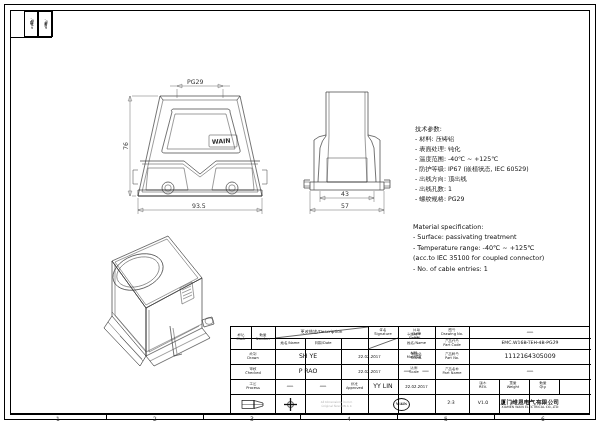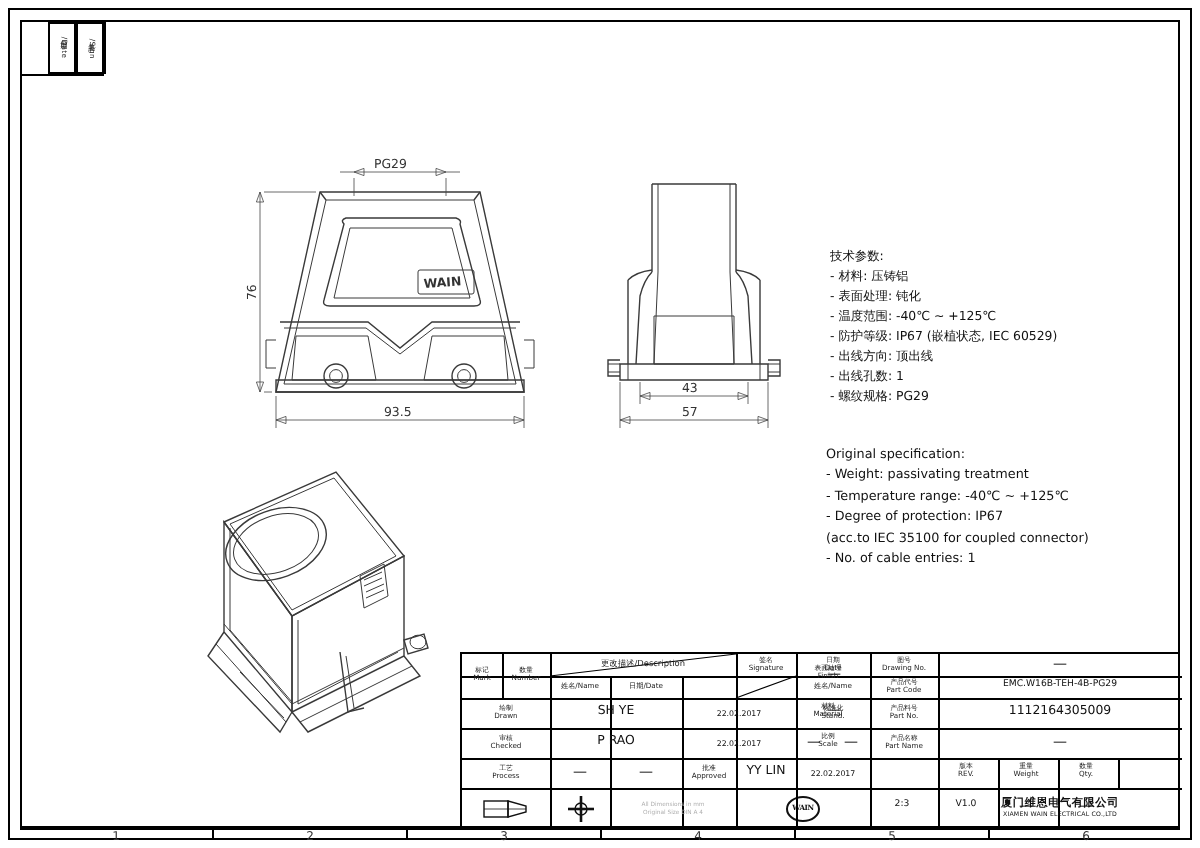--- a/index.html
+++ b/index.html
@@ -206,24 +206,23 @@
     <div class="t">- 材料: 压铸铝</div>
     <div class="t">- 表面处理: 钝化</div>
     <div class="t">- 温度范围: -40℃ ~ +125℃</div>
     <div class="t">- 防护等级: IP67 (嵌植状态, IEC 60529)</div>
     <div class="t">- 出线方向: 顶出线</div>
     <div class="t">- 出线孔数: 1</div>
     <div class="t">- 螺纹规格: PG29</div>
   </div>
 
   <div class="specs" style="left:413px;top:222px;">
-    <div class="t">Original specification:</div>
-    <div class="t">- Weight: passivating treatment</div>
+    <div class="t">Material specification:</div>
+    <div class="t">- Surface: passivating treatment</div>
     <div class="t">- Temperature range: -40℃ ~ +125℃</div>
-    <div class="t">- Degree of protection: IP67</div>
     <div class="t">  (acc.to IEC 35100 for coupled connector)</div>
     <div class="t">- No. of cable entries: 1</div>
   </div>
 
   <div class="tb" style="left:230px;top:326px;width:360px;height:88px;">
 
     <div class="tbl" style="left:0;top:11px;width:204px;height:.8px;"></div>
     <div class="tbl" style="left:0;top:22px;width:360px;height:.8px;"></div>
     <div class="tbl" style="left:0;top:37px;width:360px;height:.8px;"></div>
     <div class="tbl" style="left:0;top:52px;width:360px;height:.8px;"></div>

